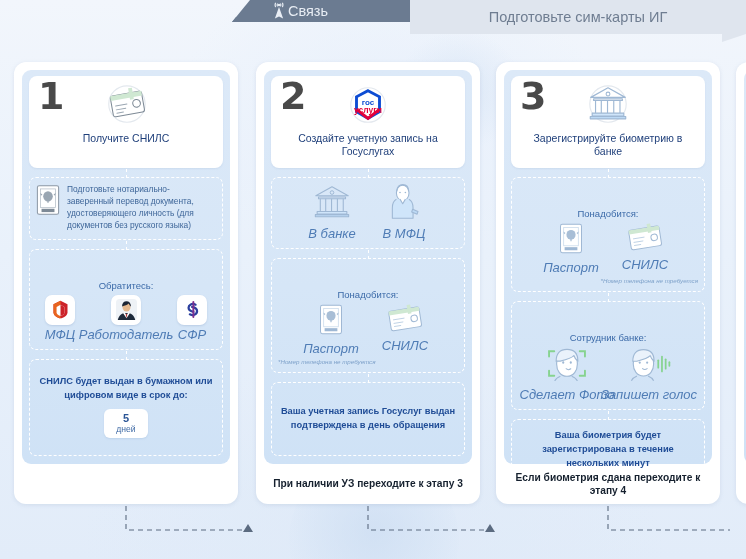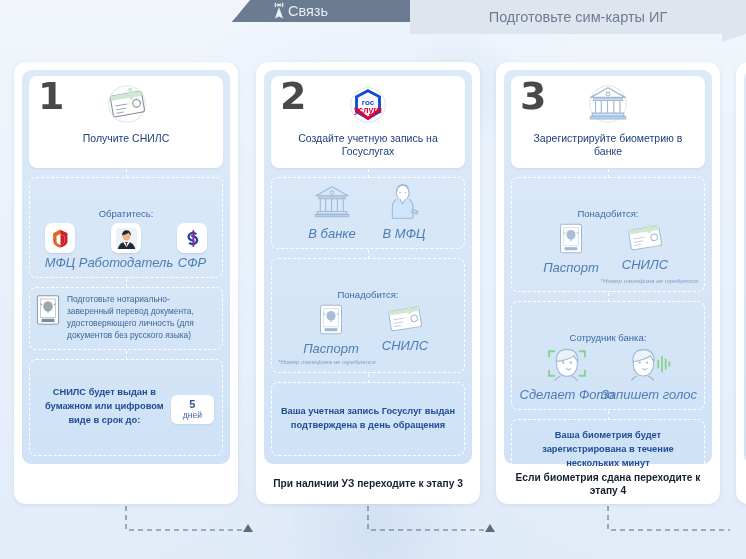--- a/index.html
+++ b/index.html
@@ -126,21 +126,21 @@
   .app-tile {
     width: 30px; height: 30px; border-radius: 7px; background: #fff;
     display: flex; align-items: center; justify-content: center;
     box-shadow: 0 1px 2px rgba(110,140,180,.25);
   }
 
   .result-box {
     border: 1px dashed #ffffff; border-radius: 7px;
     margin-top: 9px; padding: 9px 8px 10px 8px;
     position: relative;
-    display: flex; flex-direction: row; align-items: center; justify-content: center;
+    display: flex; flex-direction: column; align-items: center; justify-content: center;
     flex: 1 1 auto;
   }
   .result-text {
     font-size: 9.3px; font-weight: 700; color: #1f4c96;
     text-align: center; line-height: 1.5;
   }
   .days-chip {
     margin-top: 6px; background: #fff; border-radius: 6px;
     padding: 3px 12px 4px; text-align: center;
     box-shadow: 0 1px 2px rgba(120,150,190,.2);
@@ -207,78 +207,78 @@
                   <path d="M17 29.5h7"></path>
               </g>
             </g>
           </svg>
         </span>
         <span class="head-title">Получите СНИЛС</span>
       </div>
 
       <div class="dash-box">
         <div class="connector"></div>
-        <div class="box-label">Обратитесь:</div>
-        <div class="icon-row">
-          <div class="icon-cell">
-            <span class="app-tile">
-              <svg viewBox="0 0 24 24" width="21" height="21">
-                <path d="M12 2 L20 6 v9 c0 4-5 6.6-8 7 -3-.4-8-3-8-7 V6 Z" fill="#cc2229"></path>
-                <path d="M12 2 L12 22 c-3-.4-8-3-8-7 V6 Z" fill="#e8651f"></path>
-                <path d="M12 6.5 L16.5 9 v6.5 c0 2-2.6 3.6-4.5 4 -1.9-.4-4.5-2-4.5-4 V9 Z" fill="#fff"></path>
-                <path d="M12 6.5 L16.5 9 v6.5 c0 2-2.6 3.6-4.5 4 Z" fill="#cc2229"></path>
-              </svg>
-            </span>
-            <span class="icon-cap">МФЦ</span>
-          </div>
-          <div class="icon-cell">
-            <span class="app-tile">
-              <svg viewBox="0 0 24 24" width="21" height="21">
-                <rect width="24" height="24" rx="4" fill="#eef2f6"></rect>
-                <path d="M2 24 c1.5-6 5-8 10-8 s8.5 2 10 8 Z" fill="#1e2a3a"></path>
-                <path d="M8.2 16.2 L12 22 l3.8-5.8 -1.6-.9 L12 18.4 l-2.2-3.1 Z" fill="#fff"></path>
-                <path d="M11.1 17.6 L12 22 l.9-4.4 -.9-1 Z" fill="#b03a3a"></path>
-                <ellipse cx="12" cy="9" rx="4.6" ry="5.4" fill="#e5b98f"></ellipse>
-                <path d="M6.9 8.6 c0-4 2.2-6 5.1-6 s5.1 2 5.1 6 c-1.2-1-2.2-2.6-2.6-3.6 -1.4 1.6-4.5 2.3-7.6 3.6 Z" fill="#1b2535"></path>
-              </svg>
-            </span>
-            <span class="icon-cap">Работодатель</span>
-          </div>
-          <div class="icon-cell">
-            <span class="app-tile">
-              <svg viewBox="0 0 24 24" width="21" height="21">
-                <g fill="none" stroke="#2b3f9e" stroke-width="2.6" stroke-linecap="round">
-                  <path d="M15.5 6.5 c-4-2-8 0-8 3.6 0 3 3 4 5.5 4.6"></path>
-                  <path d="M9 17.5 c4 2 8.2 0 8.2-3.8 0-3-3-4-5.6-4.6"></path>
-                </g>
-                <path d="M13 3.5 v17" stroke="#7e2f8e" stroke-width="2.2" stroke-linecap="round"></path>
-              </svg>
-            </span>
-            <span class="icon-cap">СФР</span>
-          </div>
-        </div>
-      </div>
-
-      <div class="dash-box">
-        <div class="connector"></div>
         <div class="note-row">
           <span>
             <svg viewBox="0 0 26 34" width="24" height="32">
               <rect x="1.5" y="1.5" width="23" height="31" rx="2" fill="#fff" stroke="#8b97a4" stroke-width="1.1"></rect>
               <rect x="5" y="5" width="16" height="20" fill="none" stroke="#b4bdc7" stroke-width=".8"></rect>
               <g fill="#9aa6b2">
                 <ellipse cx="13" cy="13" rx="5.2" ry="5.6"></ellipse>
                 <rect x="12.3" y="9" width="1.4" height="11"></rect>
                 <path d="M7 11 L4.6 9.3 L5.4 12.3 Z"></path>
                 <path d="M19 11 L21.4 9.3 L20.6 12.3 Z"></path>
               </g>
               <rect x="6" y="26.5" width="14" height="3.6" fill="#7e8a96"></rect>
             </svg>
           </span>
           <span class="note-text">Подготовьте нотариально-заверенный перевод документа, удостоверяющего личность (для документов без русского языка)</span>
+        </div>
+      </div>
+
+      <div class="dash-box">
+        <div class="connector"></div>
+        <div class="box-label">Обратитесь:</div>
+        <div class="icon-row">
+          <div class="icon-cell">
+            <span class="app-tile">
+              <svg viewBox="0 0 24 24" width="21" height="21">
+                <path d="M12 2 L20 6 v9 c0 4-5 6.6-8 7 -3-.4-8-3-8-7 V6 Z" fill="#cc2229"></path>
+                <path d="M12 2 L12 22 c-3-.4-8-3-8-7 V6 Z" fill="#e8651f"></path>
+                <path d="M12 6.5 L16.5 9 v6.5 c0 2-2.6 3.6-4.5 4 -1.9-.4-4.5-2-4.5-4 V9 Z" fill="#fff"></path>
+                <path d="M12 6.5 L16.5 9 v6.5 c0 2-2.6 3.6-4.5 4 Z" fill="#cc2229"></path>
+              </svg>
+            </span>
+            <span class="icon-cap">МФЦ</span>
+          </div>
+          <div class="icon-cell">
+            <span class="app-tile">
+              <svg viewBox="0 0 24 24" width="21" height="21">
+                <rect width="24" height="24" rx="4" fill="#eef2f6"></rect>
+                <path d="M2 24 c1.5-6 5-8 10-8 s8.5 2 10 8 Z" fill="#1e2a3a"></path>
+                <path d="M8.2 16.2 L12 22 l3.8-5.8 -1.6-.9 L12 18.4 l-2.2-3.1 Z" fill="#fff"></path>
+                <path d="M11.1 17.6 L12 22 l.9-4.4 -.9-1 Z" fill="#b03a3a"></path>
+                <ellipse cx="12" cy="9" rx="4.6" ry="5.4" fill="#e5b98f"></ellipse>
+                <path d="M6.9 8.6 c0-4 2.2-6 5.1-6 s5.1 2 5.1 6 c-1.2-1-2.2-2.6-2.6-3.6 -1.4 1.6-4.5 2.3-7.6 3.6 Z" fill="#1b2535"></path>
+              </svg>
+            </span>
+            <span class="icon-cap">Работодатель</span>
+          </div>
+          <div class="icon-cell">
+            <span class="app-tile">
+              <svg viewBox="0 0 24 24" width="21" height="21">
+                <g fill="none" stroke="#2b3f9e" stroke-width="2.6" stroke-linecap="round">
+                  <path d="M15.5 6.5 c-4-2-8 0-8 3.6 0 3 3 4 5.5 4.6"></path>
+                  <path d="M9 17.5 c4 2 8.2 0 8.2-3.8 0-3-3-4-5.6-4.6"></path>
+                </g>
+                <path d="M13 3.5 v17" stroke="#7e2f8e" stroke-width="2.2" stroke-linecap="round"></path>
+              </svg>
+            </span>
+            <span class="icon-cap">СФР</span>
+          </div>
         </div>
       </div>
 
       <div class="result-box">
         <div class="connector"></div>
         <div class="result-text">СНИЛС будет выдан в бумажном или цифровом виде в срок до:</div>
         <div class="days-chip">
           <div class="days-num">5</div>
           <div class="days-unit">дней</div>
         </div>
@@ -454,21 +454,21 @@
               </svg>
             </span>
             <span class="icon-cap">СНИЛС</span>
           </div>
         </div>
         <div class="footnote right">*Номер телефона не требуется</div>
       </div>
 
       <div class="dash-box">
         <div class="connector"></div>
-        <div class="box-label">Сотрудник банка:</div>
+        <div class="box-label">Сотрудник банке:</div>
         <div class="icon-row" style="gap:10px;">
           <div class="icon-cell" style="width:72px">
             <span>
               <svg viewBox="0 0 48 36" width="46" height="34">
                 <g fill="none" stroke="#9fb8d4" stroke-width="1.2" stroke-linejoin="round">
                   <path d="M13 18 c0-9 5-14 11-14 s11 5 11 14 c0 7-4 13-11 13 S13 25 13 18Z" fill="#fff"></path>
                   <path d="M12.5 15 c0-8 4-12.5 11.5-12.5 S35.5 7 35.5 15 c-2-1.6-3.6-4-4.2-6 -2.6 3-8 4.4-14.4 6 Z" fill="#eaf2fb"></path>
                   <path d="M17 31 c-3 1.2-5 2.8-6 5"></path>
                   <path d="M29 31 c3 1.2 5 2.8 6 5"></path>
                 </g>

